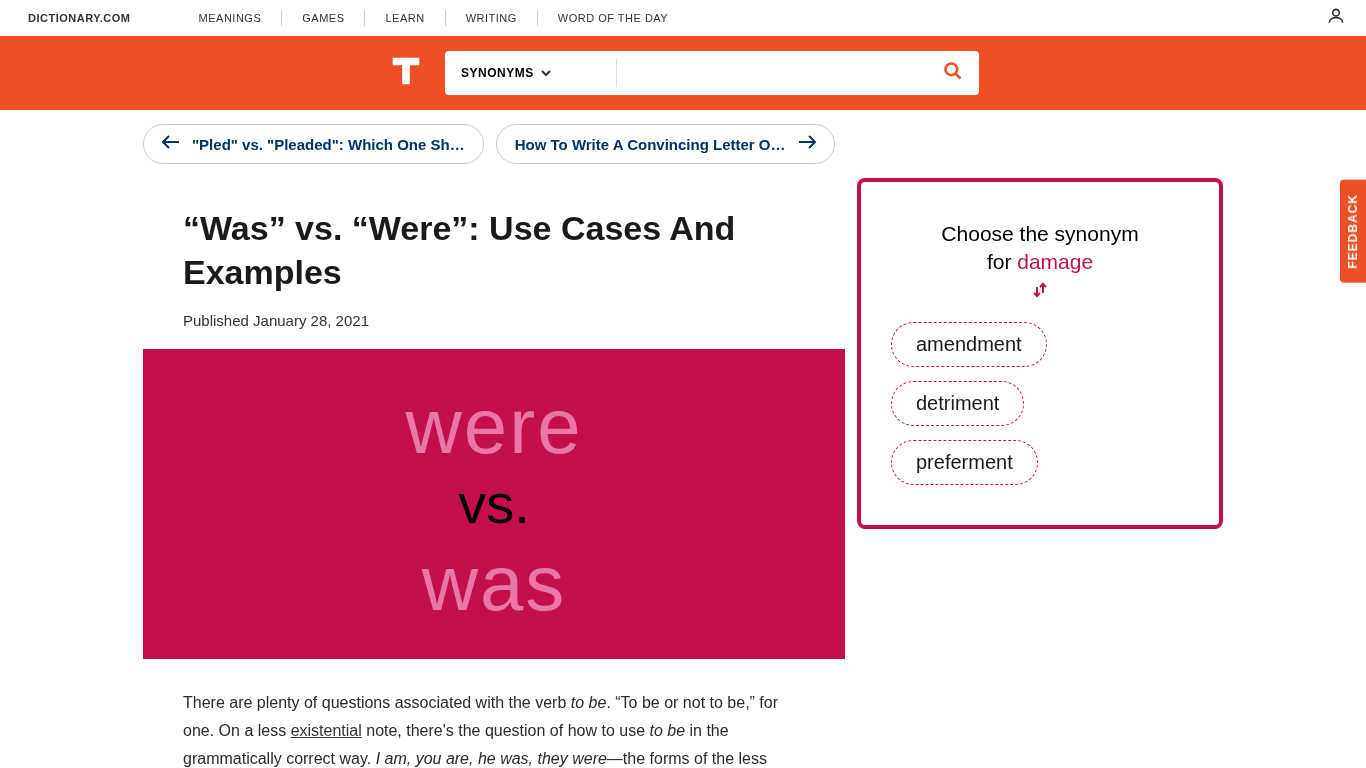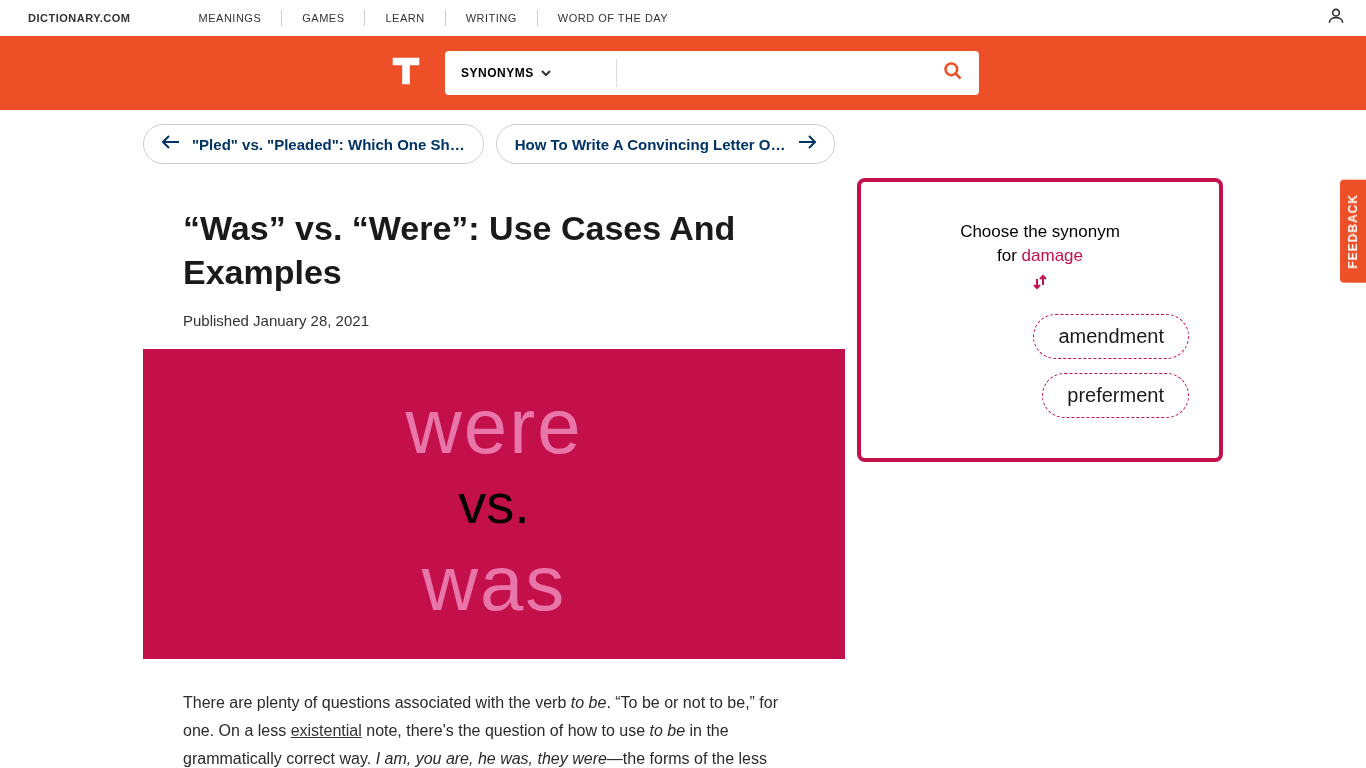--- a/index.html
+++ b/index.html
@@ -40,24 +40,24 @@
     .hero-were { color: #e876a8; font-size: 78px; font-weight: 300; letter-spacing: 2px; line-height: 1; }
     .hero-vs { color: #000000; font-size: 56px; font-weight: 300; line-height: 1.4; }
     .hero-was { color: #e876a8; font-size: 78px; font-weight: 300; letter-spacing: 2px; line-height: 1; }
     .article-body { padding: 30px 40px; font-size: 16px; line-height: 1.75; color: #2a2a2a; }
     .article-body em { font-style: italic; }
     .inline-link { color: #333; text-decoration: underline; }
     
     .sidebar { width: 366px; border: 4px solid #c4104a; border-radius: 8px; padding: 40px 30px; background: #fff; }
     .sotd-title { text-align: center; font-size: 15px; font-weight: bold; letter-spacing: 0.5px; margin-bottom: 10px; }
     .sotd-date { text-align: center; font-size: 13px; color: #555; margin-bottom: 22px; }
-    .sotd-prompt { text-align: center; font-size: 17px; margin-bottom: 4px; }
+    .sotd-prompt { text-align: center; font-size: 21px; margin-bottom: 4px; }
     .sotd-word { color: #c4104a; }
     .swap-icon { text-align: center; margin: 8px 0 20px; color: #c4104a; }
-    .option-buttons { display: flex; flex-direction: column; gap: 14px; align-items: flex-end; }
+    .option-buttons { display: flex; flex-direction: column; gap: 14px; align-items: flex-start; }
     .option-btn { border: 1px dashed #c4104a; border-radius: 999px; padding: 10px 24px; font-size: 20px; color: #1a1a1a; cursor: pointer; background: #fff; }
     
     .feedback-tab { position: fixed; right: 0; top: 180px; background: #ed5027; color: #fff; writing-mode: vertical-rl; transform: rotate(180deg); padding: 14px 6px; font-size: 12px; font-weight: bold; letter-spacing: 1px; border-radius: 0 4px 4px 0; cursor: pointer; }
   </style>
 </head>
 <body>
 
 <div class="top-nav">
   <div class="site-tabs">
     <div class="site-tab dictionary">DICTIONARY.COM</div>
@@ -152,20 +152,21 @@
       <div class="sotd-prompt">
         <span>for </span><span class="sotd-word">damage</span>
       </div>
       <div class="swap-icon">
         <svg width="16" height="16" viewBox="0 0 16 16">
             <path d="M5 2l-3 3 3 3M2 5h9M11 8l3 3-3 3M14 11H5" stroke="#c4104a" stroke-width="2" fill="none" transform="rotate(90 8 8)"></path>
           </svg>
       </div>
       <div class="option-buttons">
         <button class="option-btn">amendment</button>
+        <button class="option-btn">detriment</button>
         <button class="option-btn">preferment</button>
       </div>
     </aside>
 
   </div>
 </div>
 
 <div class="feedback-tab">FEEDBACK</div>
 
 </body></html>

